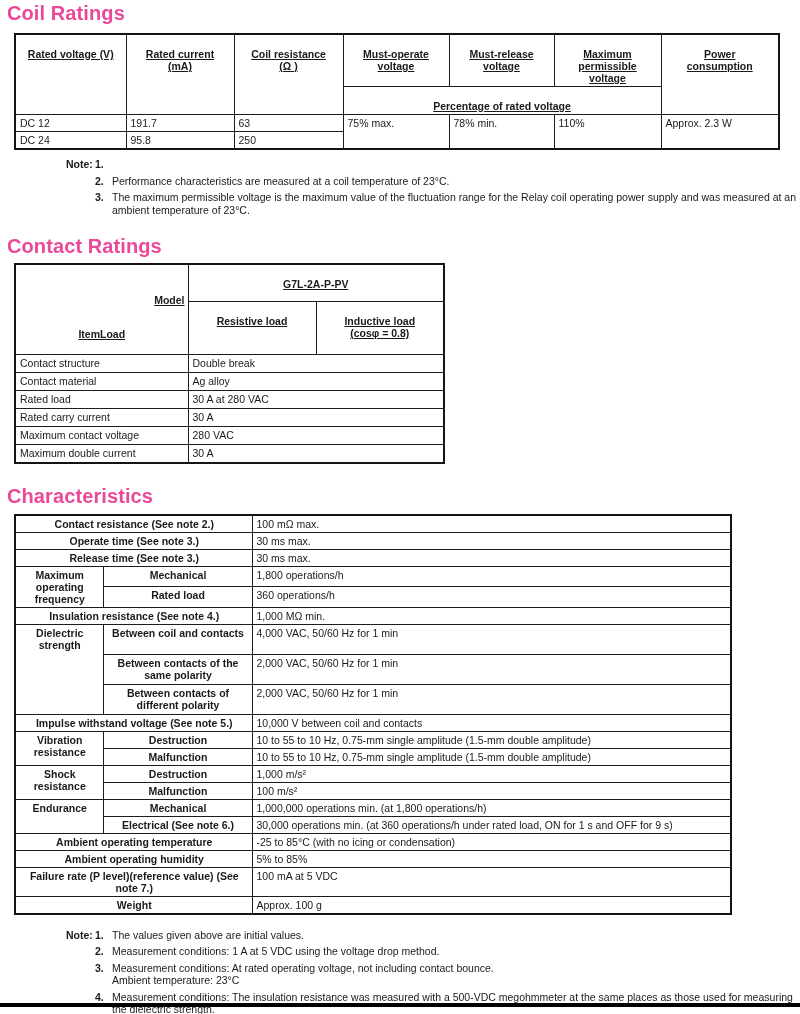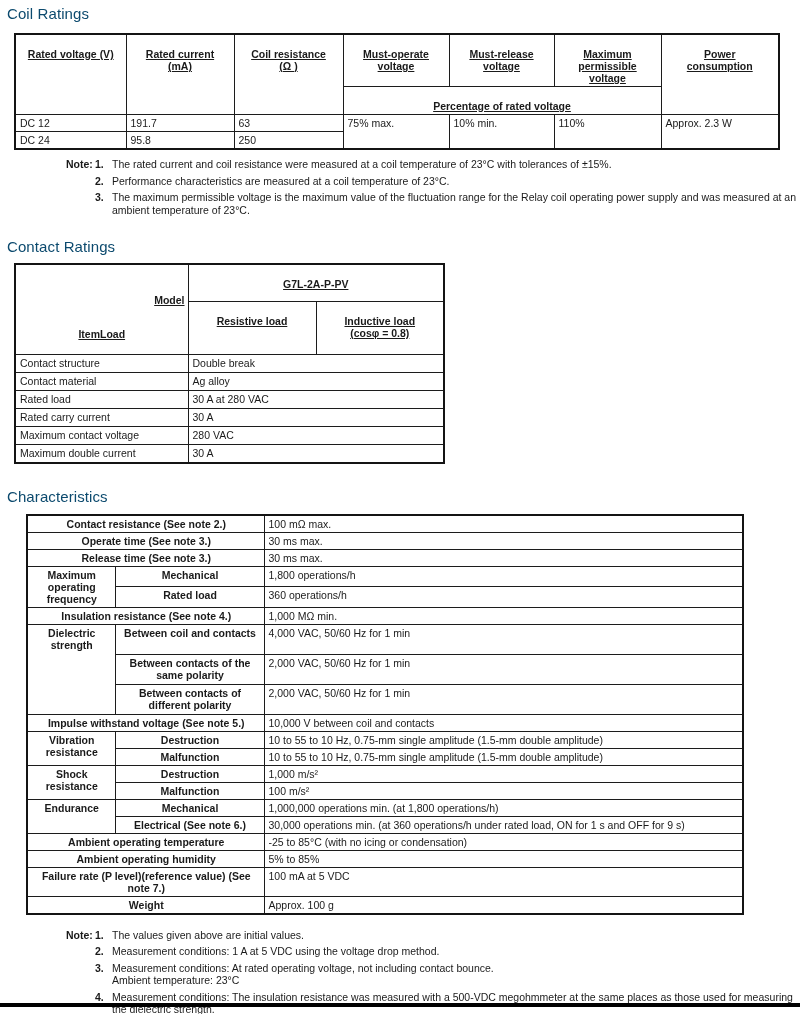--- a/index.html
+++ b/index.html
@@ -1,26 +1,26 @@
 <!DOCTYPE html>
 <html><head>
 <meta charset="utf-8">
 <style>
   html,body{margin:0;padding:0;background:#ffffff;}
   .page{
     position:relative;width:800px;height:1014px;background:#ffffff;overflow:hidden;
     font-family:"Liberation Sans",sans-serif;color:#1a1a1a;
   }
   .sec-title{
-    font-size:15px;font-weight:400;line-height:17px;color:#0c4a6e;
+    font-size:20px;font-weight:700;line-height:17px;color:#ec4899;
     margin:0 0 0 7px;letter-spacing:.1px;
   }
   .t-coil{margin:11px 0 0 14px;}
   .t-contact{margin:8px 0 0 14px;}
-  .t-chars{margin:9px 0 0 26px;}
+  .t-chars{margin:9px 0 0 14px;}
   table{border-collapse:collapse;table-layout:fixed;}
   table{border:2px solid #141414;}
   th,td{
     border:1px solid #1c1c1c;font-size:10.5px;line-height:12px;
     padding:2px 3px;white-space:pre-line;overflow:hidden;
   }
   th{font-weight:700;text-align:center;vertical-align:top;padding-top:13px;text-decoration:underline;}
   td{font-weight:400;text-align:left;vertical-align:top;padding-left:4px;}
   td.lab{font-weight:700;text-align:center;vertical-align:top;}
   td.grp{font-weight:700;text-align:center;vertical-align:top;}
@@ -73,37 +73,36 @@
 consumption</th>
     </tr>
     <tr class="h18">
       <th colspan="3">Percentage of rated voltage</th>
     </tr>
     <tr class="h17">
       <td>DC 12</td>
       <td>191.7</td>
       <td>63</td>
       <td rowspan="2">75% max.</td>
-      <td rowspan="2">10% min.</td>
+      <td rowspan="2">78% min.</td>
       <td rowspan="2">110%</td>
       <td rowspan="2">Approx. 2.3 W</td>
     </tr>
     <tr class="h17">
       <td>DC 24</td>
       <td>95.8</td>
       <td>250</td>
     </tr>
   </tbody>
     </table>
 
   <div class="notes">
     <div class="note-row">
       <span class="nlabel">Note:</span>
       <span class="nnum">1.</span>
-      <span class="ntext">The rated current and coil resistance were measured at a coil temperature of 23°C with tolerances of ±15%.</span>
     </div>
     <div class="note-row">
       <span class="nlabel"></span>
       <span class="nnum">2.</span>
       <span class="ntext">Performance characteristics are measured at a coil temperature of 23°C.</span>
     </div>
     <div class="note-row">
       <span class="nlabel"></span>
       <span class="nnum">3.</span>
       <span class="ntext">The maximum permissible voltage is the maximum value of the fluctuation range for the Relay coil operating power supply and was measured at an ambient temperature of 23°C.</span>

